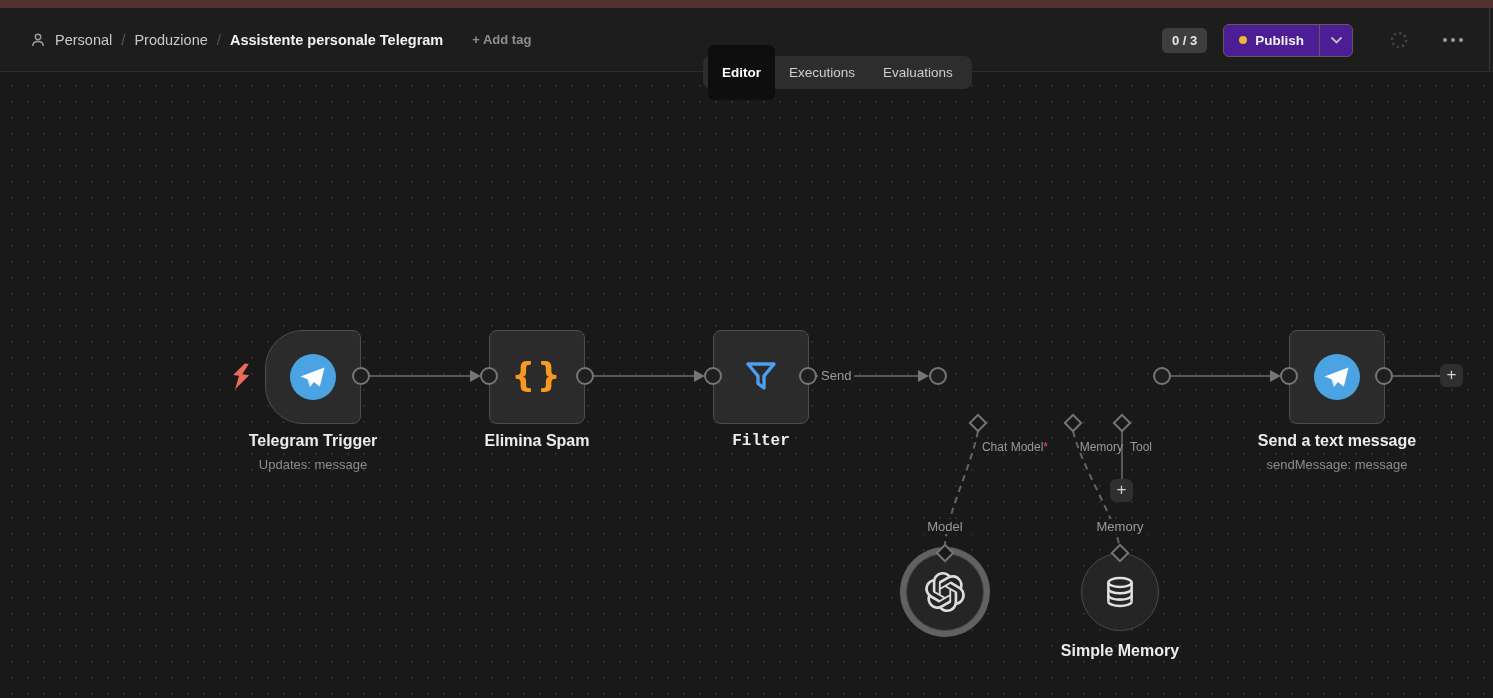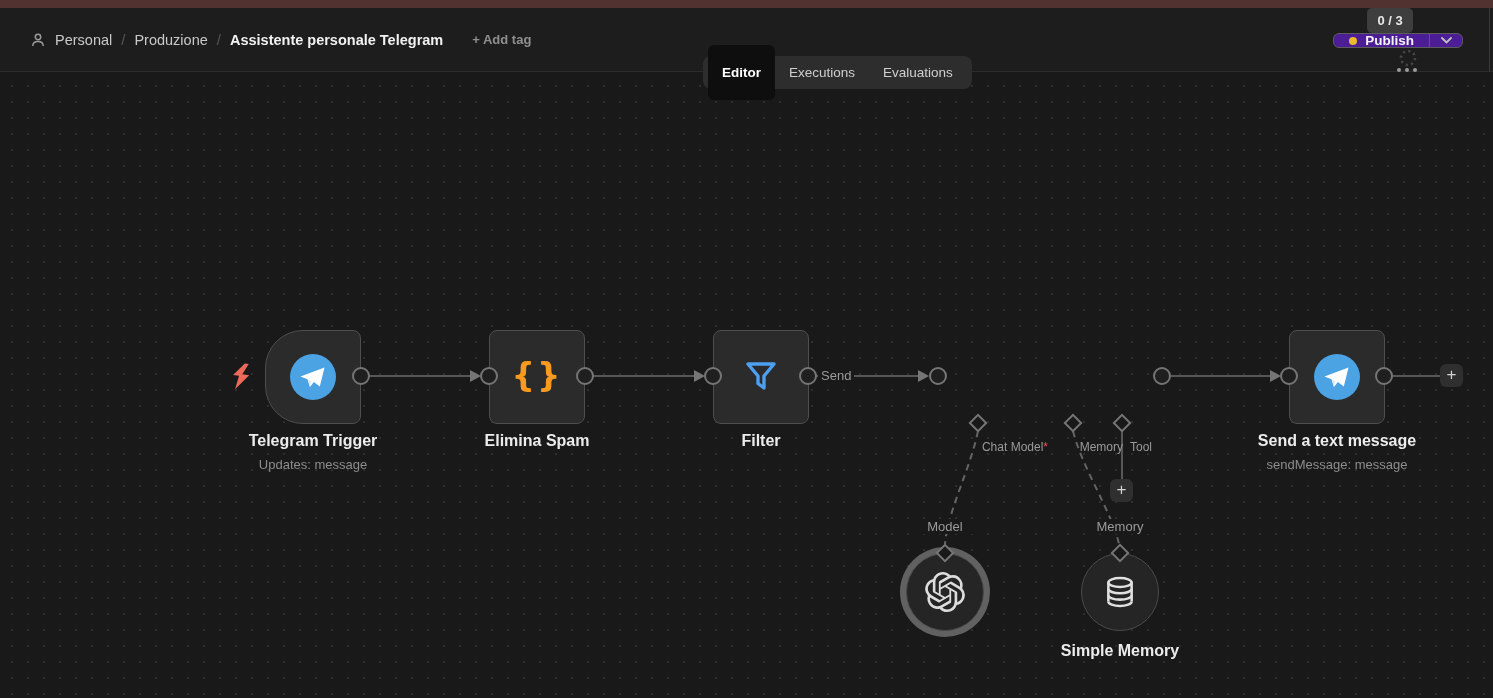--- a/index.html
+++ b/index.html
@@ -11,21 +11,21 @@
   .header { position:absolute; left:0; top:8px; width:1493px; height:64px; background:#1d1d1d;
             border-bottom:1px solid #2c2c2c; display:flex; align-items:center; }
   .header-divider { position:absolute; top:8px; left:1489px; width:1px; height:63px; background:#3a3a3a; }
 
   .breadcrumb { display:flex; align-items:center; gap:9px; margin-left:30px; }
   .crumb { color:#c9c9c9; font-size:14.5px; cursor:pointer;text-align:right; }
   .crumb-sep { color:#565656; font-size:15px; }
   .crumb-current { color:#f1f1f1; font-weight:700; font-size:14.5px; }
   .add-tag { color:#8f8f8f; font-weight:700; font-size:13px; margin-left:20px; cursor:pointer; }
 
-  .header-right { position:absolute; right:30px; top:0; height:64px; display:flex; align-items:center;flex-direction:column; }
+  .header-right { position:absolute; right:30px; top:0; height:64px; display:flex; align-items:center; }
   .count-badge { background:#3e3e3e; color:#e8e8e8; font-size:13px; font-weight:700;
                  padding:5px 10px; border-radius:5px; }
   .publish-btn { display:flex; align-items:stretch; height:33px; border:1px solid #5c5c5c;
                  border-radius:6px; background:#4c1d95; margin-left:16px; overflow:hidden; cursor:pointer; }
   .publish-main { display:flex; align-items:center; gap:8px; padding:0 15px; }
   .publish-dot { width:8px; height:8px; border-radius:50%; background:#e8b931; }
   .publish-label { color:#f3f3f3; font-size:13.5px; font-weight:700; }
   .publish-caret { width:33px; display:flex; align-items:center; justify-content:center;
                    border-left:1px solid #5c5c5c; }
   .spinner-wrap { margin-left:36px; width:20px; height:20px; }
@@ -190,21 +190,21 @@
   <div class="node" style="left:489px; top:258px; width:96px; height:94px;">
     <span class="code-glyph">{}</span>
   </div>
   <div class="node-title" style="left:437px; top:360px; width:200px;">Elimina Spam</div>
 
   <div class="node" style="left:713px; top:258px; width:96px; height:94px;">
     <svg width="42" height="42" viewBox="0 0 42 42">
       <path d="M8 8 h26 l-10 12 v12 l-6 -4.5 v-7.5 z" fill="none" stroke="#4d9fef" stroke-width="3.4" stroke-linejoin="round"></path>
     </svg>
   </div>
-  <div class="node-title" style="left:661px; top:360px; width:200px;">Filter</div>
+  <div class="node-title" style="left:661px; top:360px; width:200px;font-family:Liberation Mono, monospace;">Filter</div>
 
   <div class="edge-label" style="left:818px; top:296px;">Send</div>
 
 
   <div class="port-label" style="left:908px; top:368px; width:140px;">
     <span>Chat Model</span><span class="required-star">*</span>
   </div>
   <div class="port-label" style="left:1023px; top:368px; width:100px;">Memory</div>
   <div class="port-label" style="left:1092px; top:368px; width:60px;">Tool</div>
 

